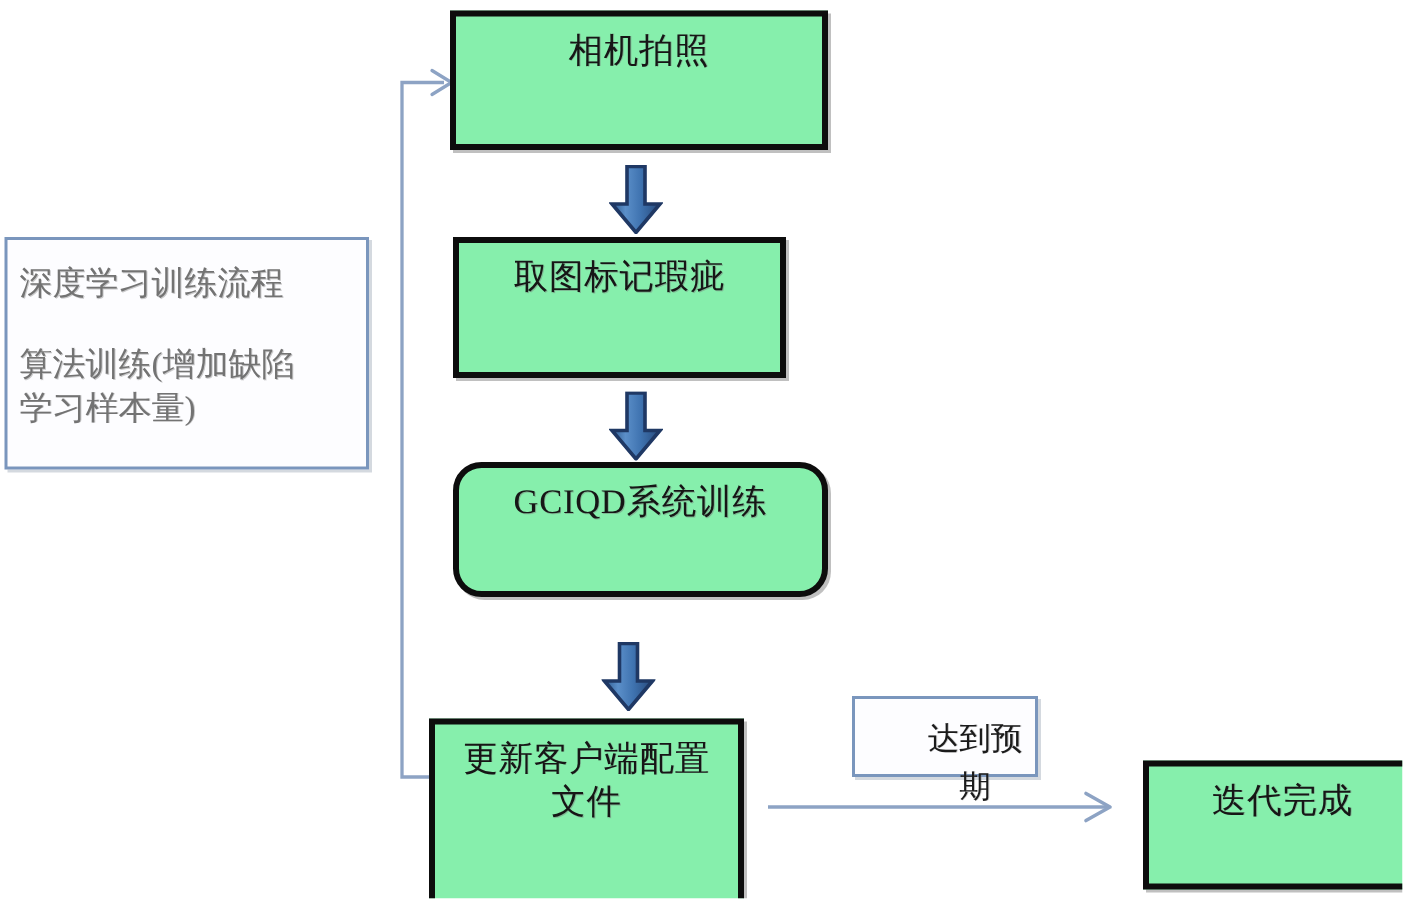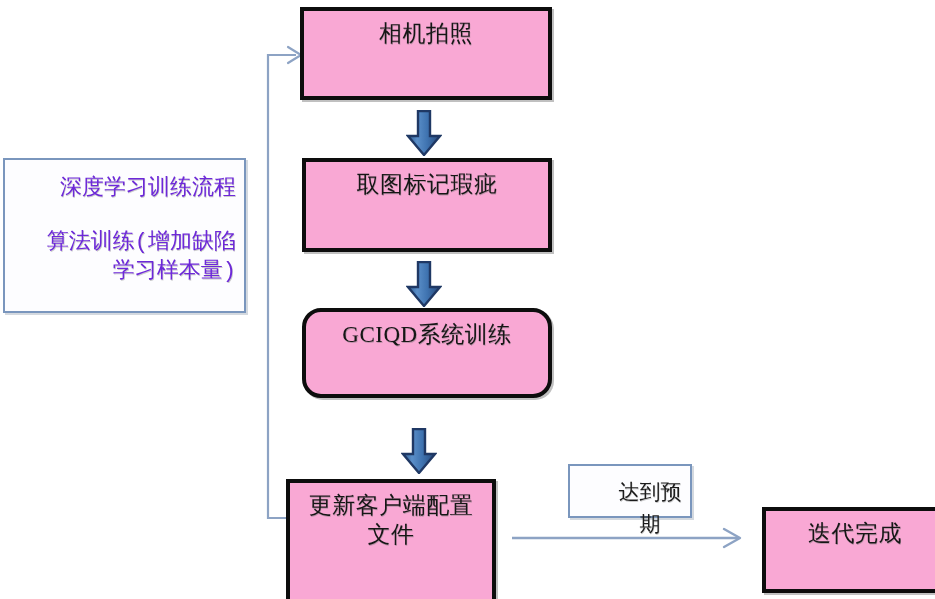--- a/index.html
+++ b/index.html
@@ -13,21 +13,21 @@
     height: 599px;
     background: #ffffff;
     overflow: hidden;
     font-family: "Liberation Serif", "DejaVu Serif", serif;
   }
 
   
   .proc-box {
     position: absolute;
     box-sizing: border-box;
-    background: #f9a8d4;
+    background: #86efac;
     border: 4px solid #0d0d0d;
     box-shadow: 2px 2px 0 rgba(140,140,140,0.55);
   }
   .proc-label {
     position: absolute;
     left: 0;
     right: 0;
     text-align: center;
     color: #161616;
     font-size: 23px;
@@ -55,27 +55,26 @@
     line-height: 1.5;
     white-space: pre-line;
     text-shadow: 0.6px 0.6px 0 rgba(125,125,125,0.4);
   }
 
   
   #info-panel { left: 3px; top: 158px; width: 243px; height: 155px; }
   #info-panel .info-text {
     position: absolute;
     left: 8px; right: 8px;
-    text-align: right;
-    color: #6d28d9;
+    text-align: left;
+    color: #737373;
     font-size: 22px;
     line-height: 1.32;
     white-space: pre-line;
     text-shadow: 0.6px 0.6px 0 rgba(125,125,125,0.4);
-    font-family: Liberation Mono, monospace;
   }
   #info-line1 { top: 14px; }
   #info-line2 { top: 68px; }
 
   
   .block-arrow {
     position: absolute;
     width: 36px;
     height: 46px;
   }
@@ -132,21 +131,21 @@
           <stop offset="0%" stop-color="#2e5a8e"></stop>
           <stop offset="28%" stop-color="#5b8fc9"></stop>
           <stop offset="60%" stop-color="#3f73b0"></stop>
           <stop offset="100%" stop-color="#27497a"></stop>
         </linearGradient>
       </defs>
       <path d="M 12 1 L 24 1 L 24 26 L 34 26 L 18 45 L 2 26 L 12 26 Z" fill="url(#arrGrad1)" stroke="#1f3864" stroke-width="2.4"></path>
     </svg>
   </div>
 
-  <div class="proc-box" style="left:302px; top:158px; width:250px; height:94px;">
+  <div class="proc-box" style="left:302px; top:158px; width:222px; height:94px;">
     <div class="proc-label top">取图标记瑕疵</div>
   </div>
 
   <div class="block-arrow" style="left:406px; top:261px;">
     <svg viewBox="0 0 36 46" xmlns="http://www.w3.org/2000/svg" width="36" height="46">
       <defs>
         <linearGradient id="arrGrad2" x1="0" y1="0" x2="1" y2="0">
           <stop offset="0%" stop-color="#2e5a8e"></stop>
           <stop offset="28%" stop-color="#5b8fc9"></stop>
           <stop offset="60%" stop-color="#3f73b0"></stop>

